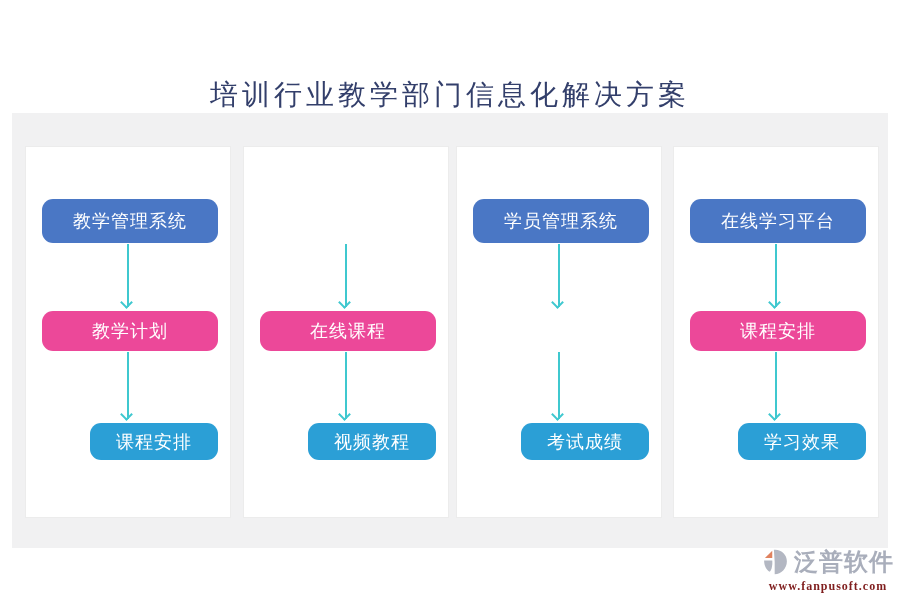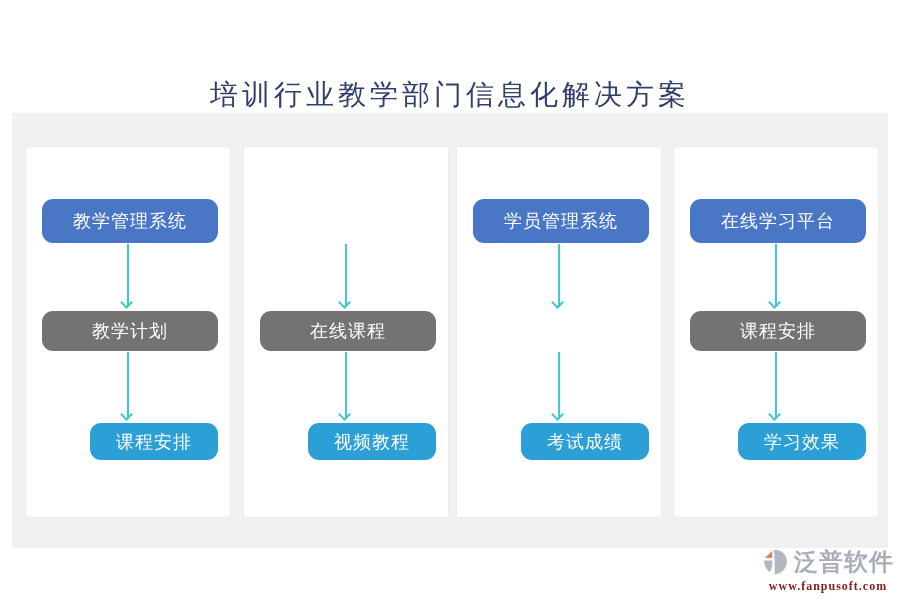--- a/index.html
+++ b/index.html
@@ -18,21 +18,21 @@
   .flow-card{
     position:absolute;top:33px;height:372px;width:206px;
     background:#ffffff;border:1px solid #ececec;box-sizing:border-box;
   }
   .card-0{left:13px;} .card-1{left:231px;} .card-2{left:444px;} .card-3{left:661px;}
   .flow-box{
     position:absolute;left:16px;right:12px;display:flex;align-items:center;justify-content:center;
     color:#ffffff;font-size:18px;letter-spacing:1px;border-radius:11px;
   }
   .box-header{top:52px;height:44px;background:#4a77c5;}
-  .box-item-0{top:164px;height:40px;background:#737373;}
+  .box-item-0{top:164px;height:40px;background:#ec4899;}
   .box-item-1{top:276px;height:37px;background:#2b9fd6;margin-left:48px;}
   .flow-arrow{
     position:absolute;left:50%;width:2px;margin-left:-1px;background:#3fc8cf;
   }
   .arrow-0{top:97px;height:63px;}
   .arrow-1{top:205px;height:67px;}
   .flow-arrow .arrowhead{
     position:absolute;bottom:0;left:-5px;width:7px;height:7px;
     border-right:2px solid #3fc8cf;border-bottom:2px solid #3fc8cf;
     transform:rotate(45deg);

